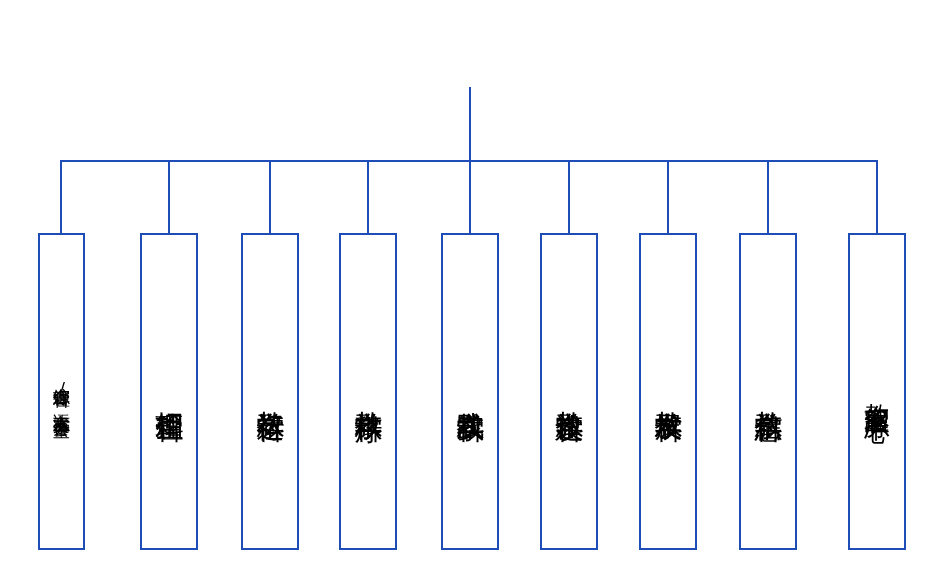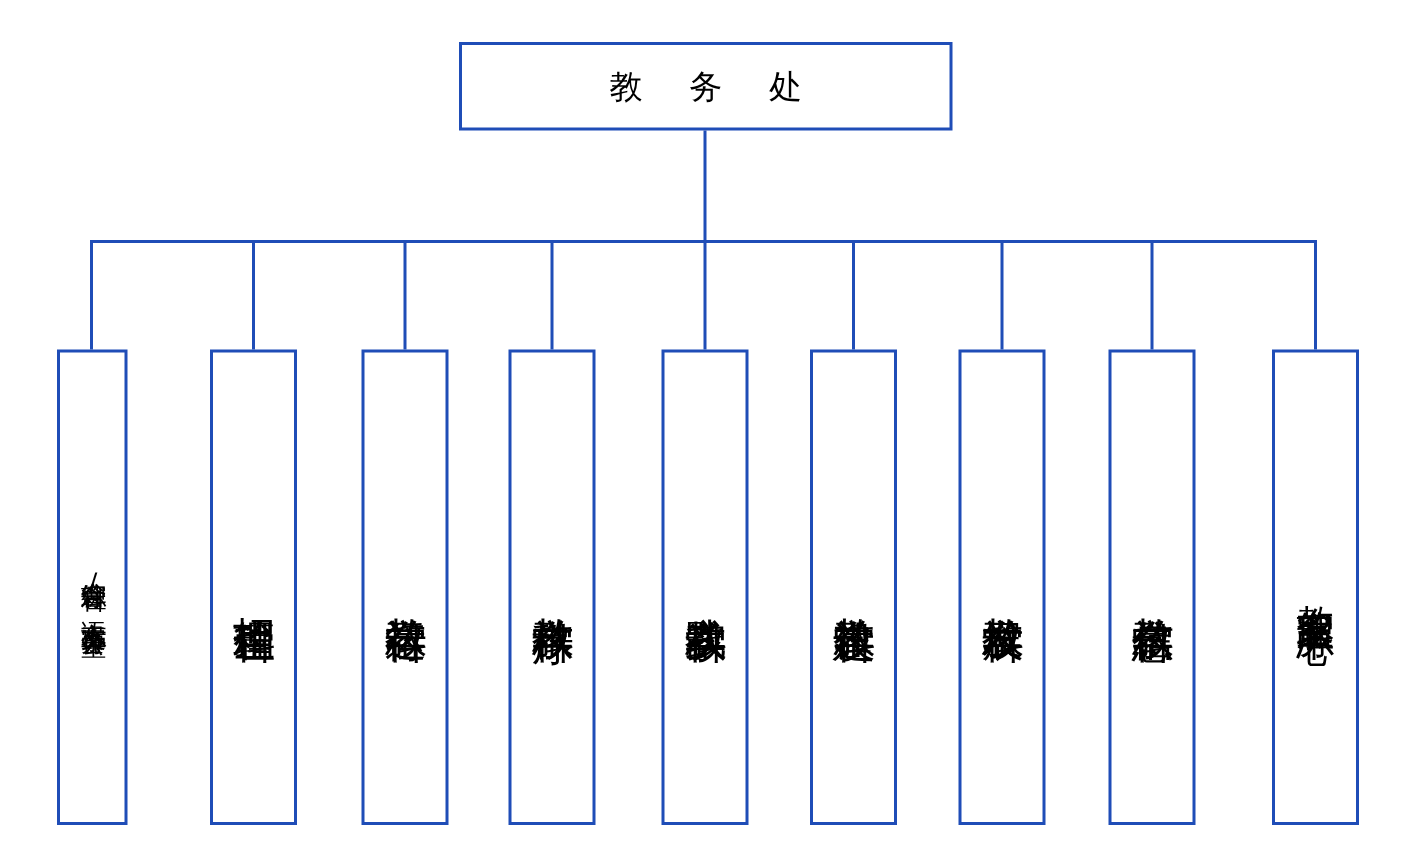--- a/index.html
+++ b/index.html
@@ -46,23 +46,20 @@
   .hline, .vline {
     position: absolute;
     background: var(--blue);
   }
 </style>
 </head>
 <body>
 
 <div class="canvas">
 
-  <div class="box root-box">
-    <span class="label">教 务 处</span>
-  </div>
 
   <div class="vline" style="left:469px; top:87px; width:2px; height:75px;"></div>
 
   <div class="hline" style="left:60px; top:160px; width:818px; height:2px;"></div>
 
   <div class="vline" style="left:60px;  top:160px; width:2px; height:74px;"></div>
   <div class="vline" style="left:168px; top:160px; width:2px; height:74px;"></div>
   <div class="vline" style="left:269px; top:160px; width:2px; height:74px;"></div>
   <div class="vline" style="left:367px; top:160px; width:2px; height:74px;"></div>
   <div class="vline" style="left:469px; top:160px; width:2px; height:74px;"></div>

